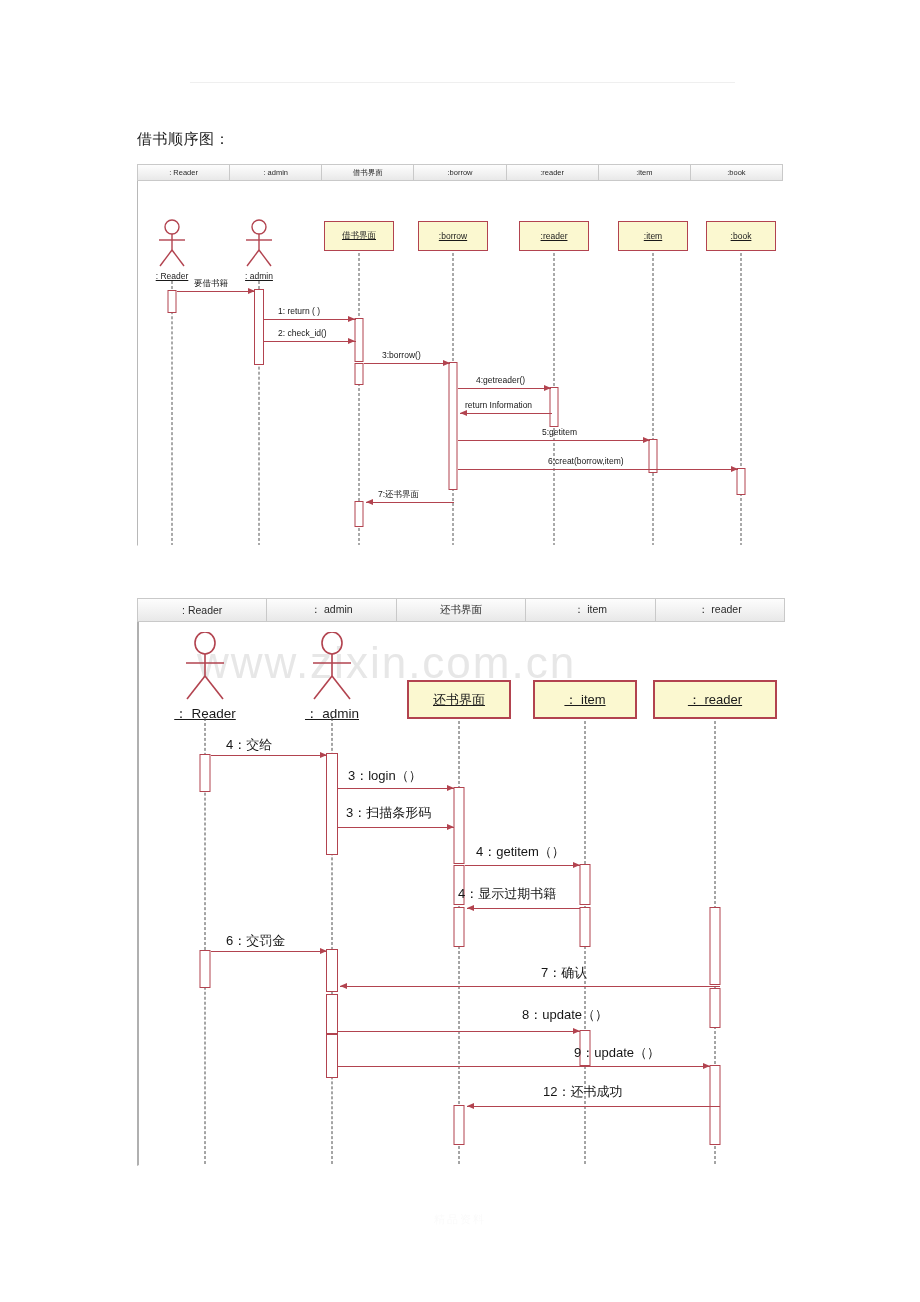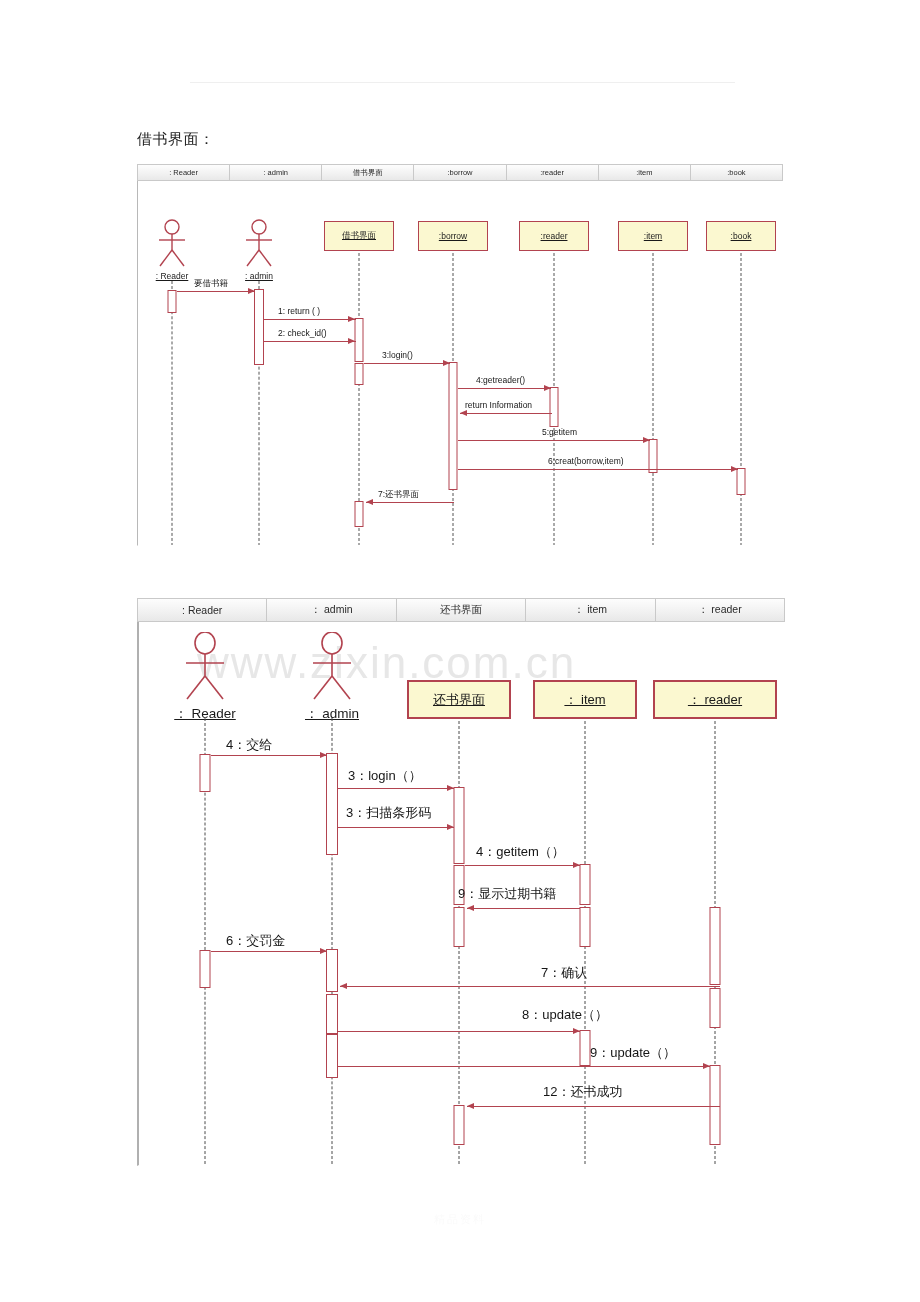--- a/index.html
+++ b/index.html
@@ -203,21 +203,21 @@
   .s1 .objbox { font-size: 8.5px; }
   .s2 .objbox { font-size: 13px; }
 </style>
 </head>
 <body>
 
 <div class="page">
 
   <div class="header-rule"></div>
 
-  <div class="section-title" id="title-borrow">借书界面：</div>
+  <div class="section-title" id="title-borrow">借书顺序图：</div>
 
   <div class="diagram s1" id="diagram-borrow">
 
     <div class="tabstrip">
       <div class="tab">
           <span>: Reader</span>
         </div>
       <div class="tab">
           <span>: admin</span>
         </div>
@@ -303,21 +303,21 @@
       <div class="msg-line" style="left:126px; top:138px; width:92px;"></div>
       <div class="msg-head right" style="left:210px; top:134.5px;"></div>
       <div class="msg-label" style="left:140px; top:125px;">1: return ( )</div>
 
       <div class="msg-line" style="left:126px; top:160px; width:92px;"></div>
       <div class="msg-head right" style="left:210px; top:156.5px;"></div>
       <div class="msg-label" style="left:140px; top:147px;">2: check_id()</div>
 
       <div class="msg-line" style="left:226px; top:182px; width:86px;"></div>
       <div class="msg-head right" style="left:305px; top:178.5px;"></div>
-      <div class="msg-label" style="left:244px; top:169px;">3:login()</div>
+      <div class="msg-label" style="left:244px; top:169px;">3:borrow()</div>
 
       <div class="msg-line" style="left:320px; top:207px; width:93px;"></div>
       <div class="msg-head right" style="left:406px; top:203.5px;"></div>
       <div class="msg-label" style="left:338px; top:194px;">4:getreader()</div>
 
       <div class="msg-line" style="left:322px; top:232px; width:92px;"></div>
       <div class="msg-head left" style="left:322px; top:228.5px;"></div>
       <div class="msg-label" style="left:327px; top:219px;">return Information</div>
 
       <div class="msg-line" style="left:320px; top:259px; width:192px;"></div>
@@ -429,37 +429,37 @@
       <div class="msg-line" style="left:199px; top:205px; width:116px;"></div>
       <div class="msg-head right" style="left:308px; top:201.5px;"></div>
       <div class="msg-label" style="left:207px; top:182px;">3：扫描条形码</div>
 
       <div class="msg-line" style="left:326px; top:243px; width:115px;"></div>
       <div class="msg-head right" style="left:434px; top:239.5px;"></div>
       <div class="msg-label" style="left:337px; top:221px;">4：getitem（）</div>
 
       <div class="msg-line" style="left:328px; top:286px; width:113px;"></div>
       <div class="msg-head left" style="left:328px; top:282.5px;"></div>
-      <div class="msg-label" style="left:319px; top:263px;">9：显示过期书籍</div>
+      <div class="msg-label" style="left:319px; top:263px;">4：显示过期书籍</div>
 
       <div class="msg-line" style="left:72px; top:329px; width:116px;"></div>
       <div class="msg-head right" style="left:181px; top:325.5px;"></div>
       <div class="msg-label" style="left:87px; top:310px;">6：交罚金</div>
 
       <div class="msg-line" style="left:201px; top:364px; width:380px;"></div>
       <div class="msg-head left" style="left:201px; top:360.5px;"></div>
       <div class="msg-label" style="left:402px; top:342px;">7：确认</div>
 
       <div class="msg-line" style="left:199px; top:409px; width:242px;"></div>
       <div class="msg-head right" style="left:434px; top:405.5px;"></div>
       <div class="msg-label" style="left:383px; top:384px;">8：update（）</div>
 
       <div class="msg-line" style="left:199px; top:444px; width:372px;"></div>
       <div class="msg-head right" style="left:564px; top:440.5px;"></div>
-      <div class="msg-label" style="left:451px; top:422px;">9：update（）</div>
+      <div class="msg-label" style="left:435px; top:422px;">9：update（）</div>
 
       <div class="msg-line" style="left:328px; top:484px; width:253px;"></div>
       <div class="msg-head left" style="left:328px; top:480.5px;"></div>
       <div class="msg-label" style="left:404px; top:461px;">12：还书成功</div>
 
     </div>
   </div>
 
   <div class="doc-footer">精品资料</div>
 

